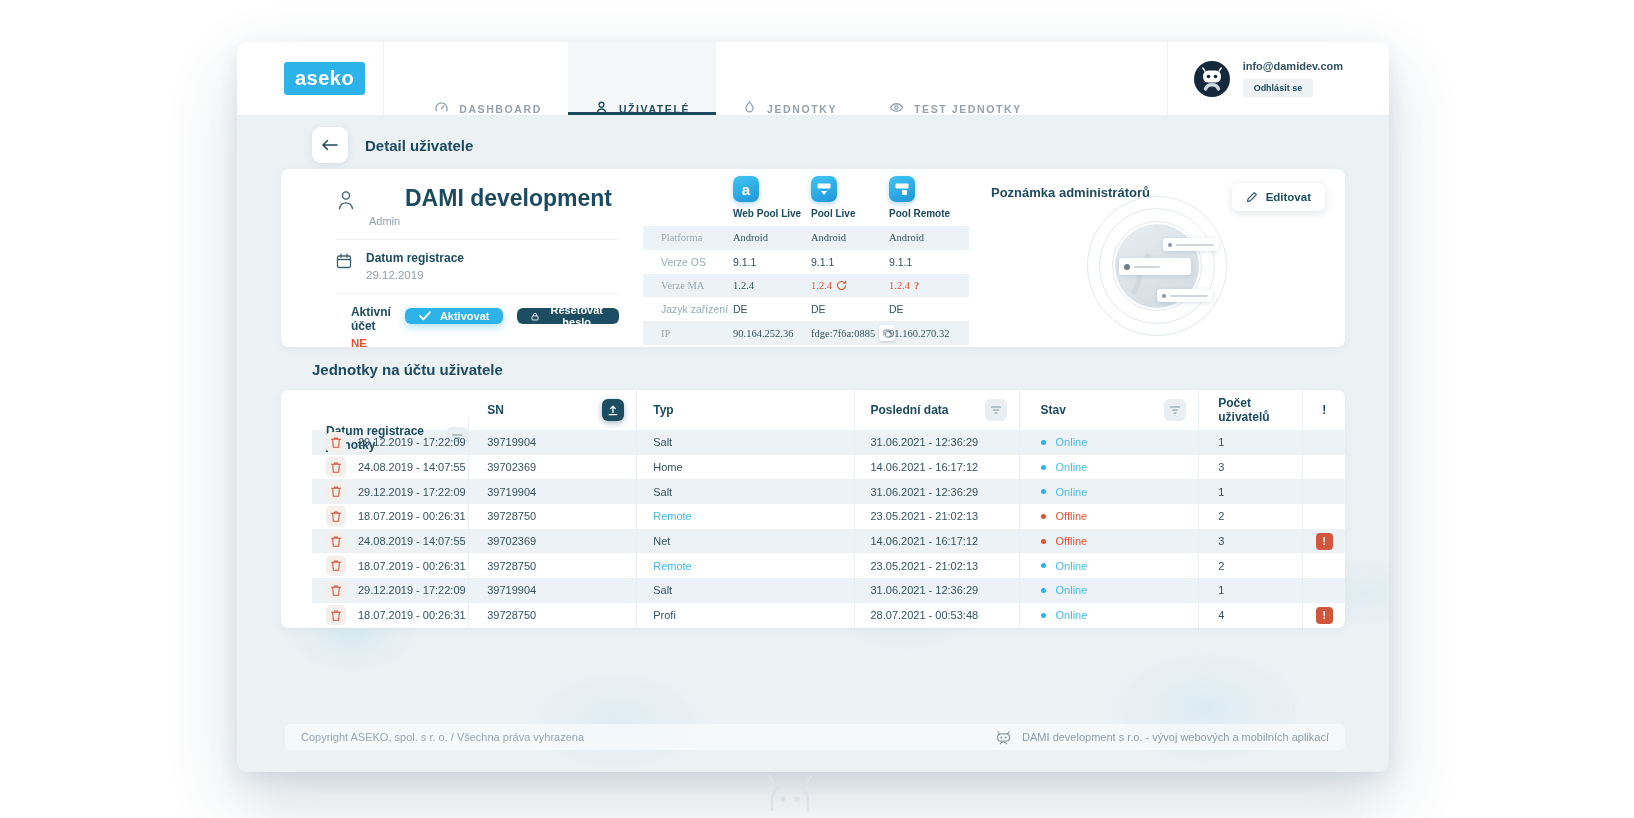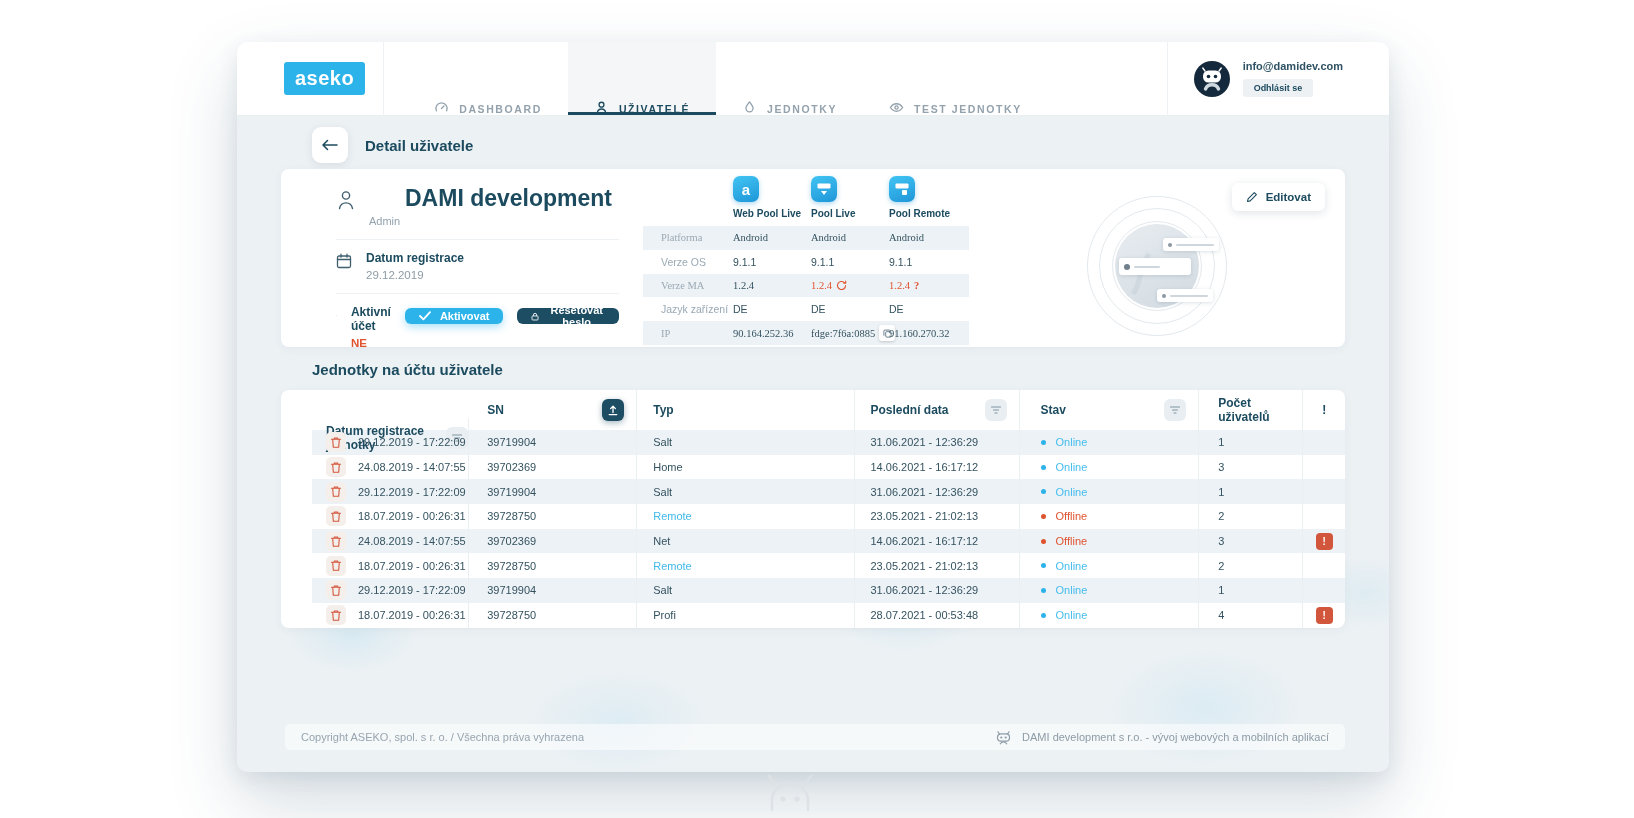--- a/index.html
+++ b/index.html
@@ -345,20 +345,21 @@
                 </button>
               </div>
               <div class="apps-cell">
                 <span>91.160.270.32</span>
               </div>
             </div>
           </div>
       </div>
 
       <div class="panel-note">
+        <div class="note-title">Poznámka administrátorů</div>
         <button class="edit-btn">
           <svg width="12" height="12" viewBox="0 0 12 12">
               <path d="M1.5 10.5l.6-2.7 6.2-6.2 2.1 2.1-6.2 6.2z" stroke="#1c4b5f" stroke-width="1.1" fill="none" stroke-linejoin="round"></path>
             </svg>
           <span>Editovat</span>
         </button>
         <div class="illustration">
           <div class="ring r1"></div>
             <div class="ring r2"></div>
             <div class="ring r3"></div>

